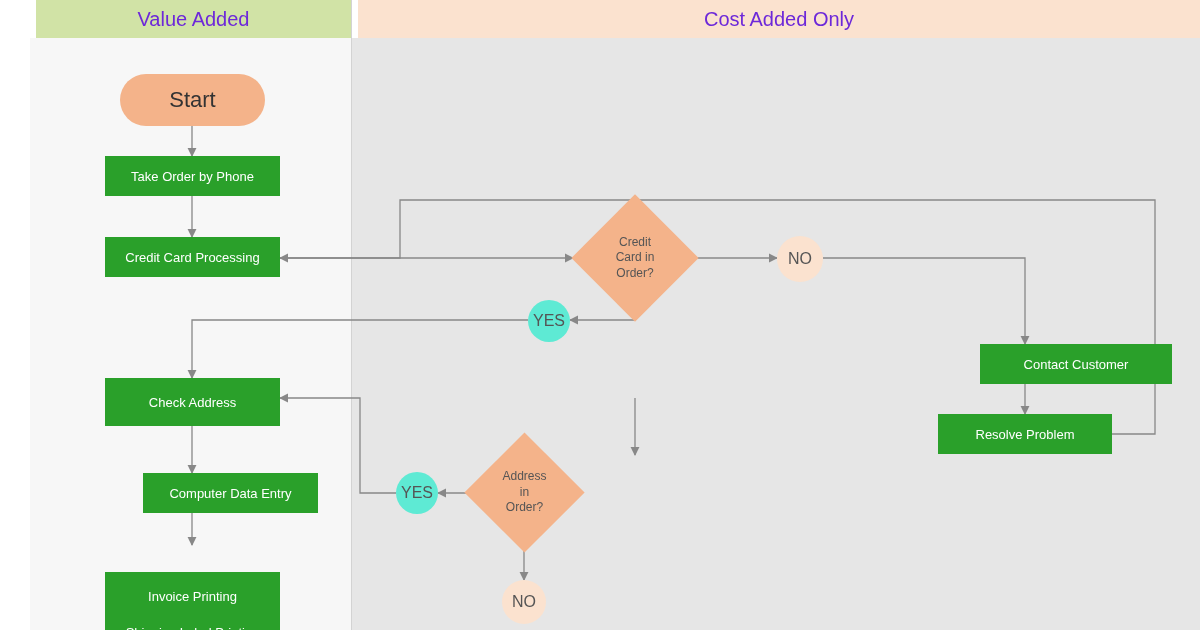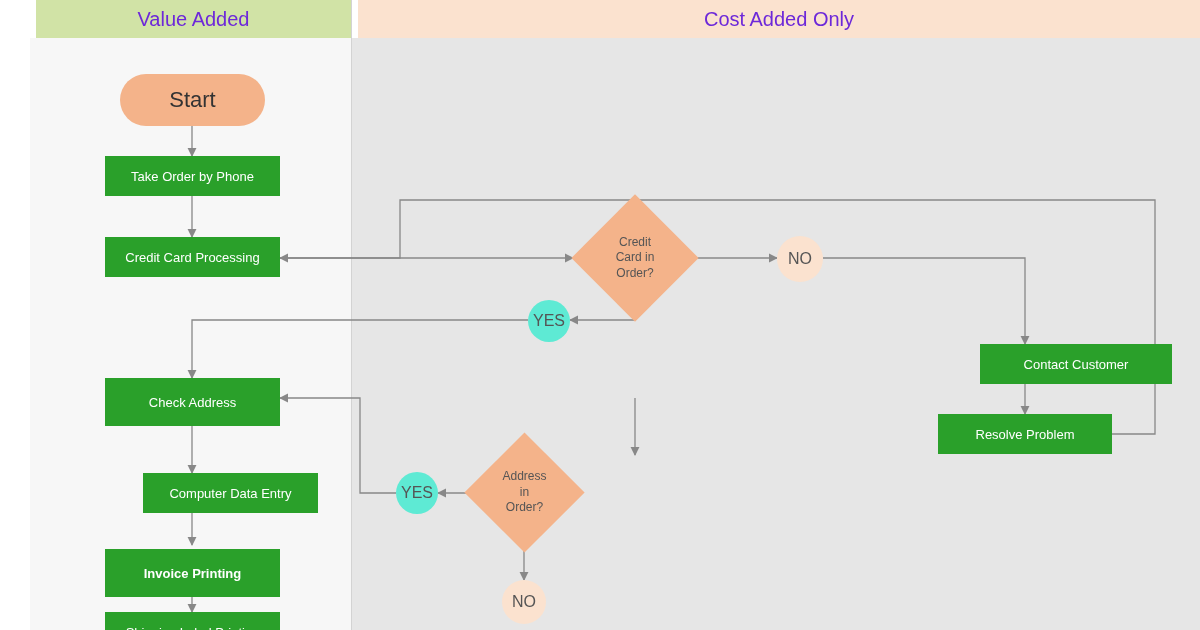--- a/index.html
+++ b/index.html
@@ -190,21 +190,21 @@
   <div class="node pill yes" style="left:528px; top:300px; width:42px; height:42px;">YES</div>
 
   <div class="node process" style="left:980px; top:344px; width:192px; height:40px;">Contact Customer</div>
 
   <div class="node process" style="left:938px; top:414px; width:174px; height:40px;">Resolve Problem</div>
 
   <div class="node process" style="left:105px; top:378px; width:175px; height:48px;">Check Address</div>
 
   <div class="node process" style="left:103px; top:473px; width:175px; height:40px;margin-left:40px;">Computer Data Entry</div>
 
-  <div class="node process" style="left:105px; top:549px; width:175px; height:48px;font-weight:bold;">Invoice Printing</div>
+  <div class="node process" style="left:105px; top:572px; width:175px; height:48px;">Invoice Printing</div>
 
   <div class="node process" style="left:105px; top:612px; width:175px; height:40px;">Shipping Label Printing</div>
 
   <div class="node decision" style="left:482px; top:450px; width:85px; height:85px;">
     <div class="diamond"></div>
     <div class="label">Address
 in Order?</div>
   </div>
 
   <div class="node pill yes" style="left:396px; top:472px; width:42px; height:42px;">YES</div>

